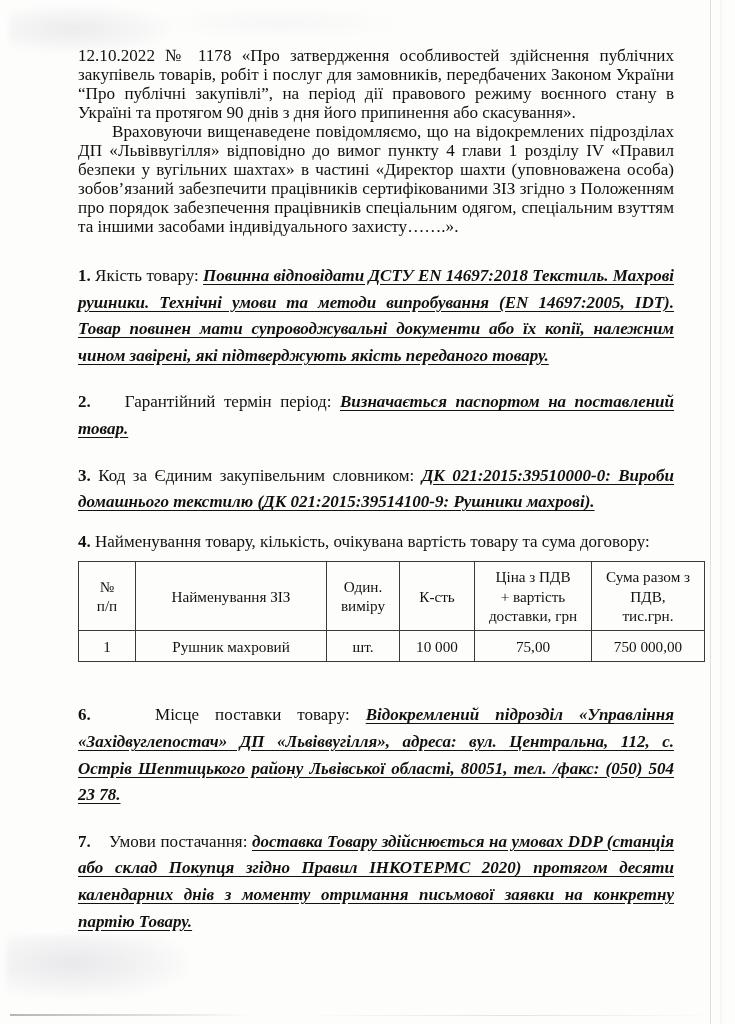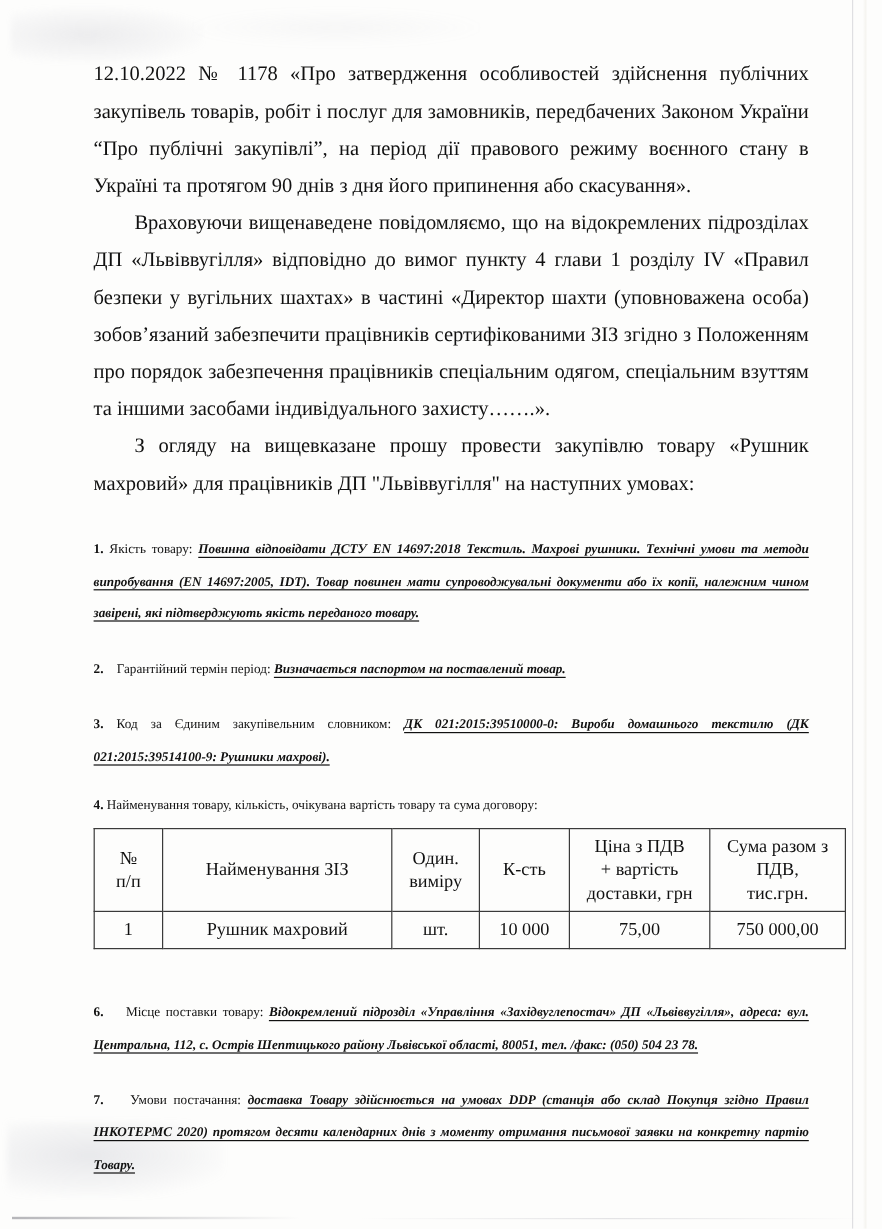--- a/index.html
+++ b/index.html
@@ -68,42 +68,42 @@
   
   .doc {
     position: absolute;
     left: 78px;
     top: 46px;
     width: 596px;
   }
   p.para {
     margin: 0;
     font-size: 17.1px;
-    line-height: 31px;
+    line-height: 19px;
     text-align: justify;
     text-justify: inter-word;
     hyphens: none;
   }
   p.indent { text-indent: 34px; }
   .gap-sm { height: 13px; }
   .gap-md { height: 20px; }
   .gap-lg { height: 27px; }
 
   .num { font-weight: bold; }
   .uline {
     font-style: italic;
     font-weight: bold;
     text-decoration: underline;
     text-underline-offset: 2.5px;
   }
 
   
   p.clause {
     margin: 0;
-    font-size: 11px;
+    font-size: 17px;
     line-height: 26.6px;
     text-align: justify;
   }
 
   
   table.goods {
     border-collapse: collapse;
     width: 596px;
     margin-top: 6px;
     table-layout: fixed;
@@ -140,21 +140,20 @@
   <div class="edge-bottom"></div>
   <div class="edge-bottom2"></div>
 </div>
 
 <div class="doc">
 
   <p class="para">12.10.2022 № 1178 «Про затвердження особливостей здійснення публічних закупівель товарів, робіт і послуг для замовників, передбачених Законом України “Про публічні закупівлі”, на період дії правового режиму воєнного стану в Україні та протягом 90 днів з дня його припинення або скасування».</p>
 
   <p class="para indent">Враховуючи вищенаведене повідомляємо, що на відокремлених підрозділах ДП «Львіввугілля» відповідно до вимог пункту 4 глави  1 розділу IV «Правил безпеки у вугільних шахтах» в частині «Директор шахти (уповноважена особа) зобов’язаний забезпечити працівників сертифікованими ЗІЗ згідно з Положенням про порядок забезпечення працівників спеціальним одягом, спеціальним взуттям та іншими засобами індивідуального захисту…….».</p>
 
-  <p class="para indent">З огляду на вищевказане прошу провести закупівлю товару «Рушник махровий» для працівників ДП "Львіввугілля"  на наступних умовах:</p>
 
   <div class="gap-lg"></div>
 
   <p class="clause">
     <span class="num">1.</span>
     <span>Якість товару:</span>
     <span class="uline">Повинна відповідати ДСТУ EN 14697:2018 Текстиль. Махрові рушники. Технічні умови та методи випробування (EN 14697:2005, IDT). Товар повинен мати супроводжувальні документи або їх копії, належним чином завірені, які підтверджують якість переданого товару.</span>
   </p>
 
   <div class="gap-md"></div>

